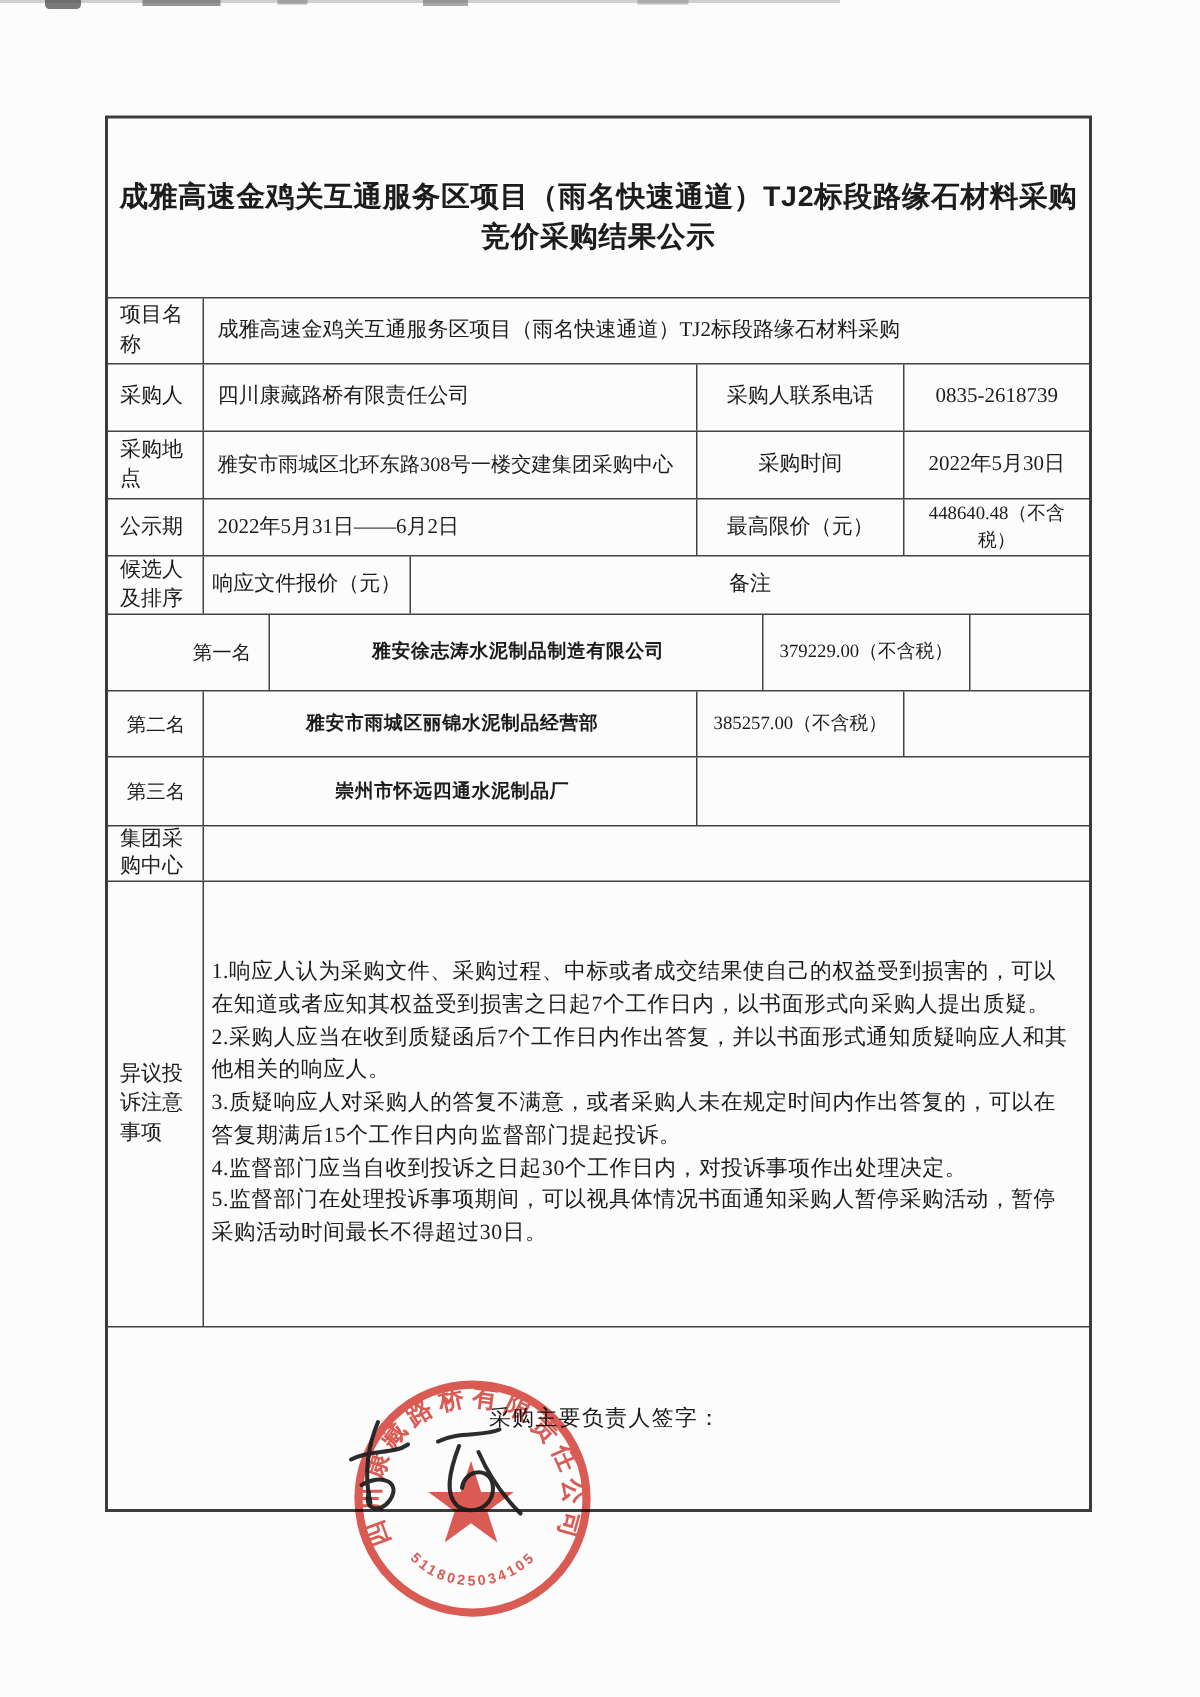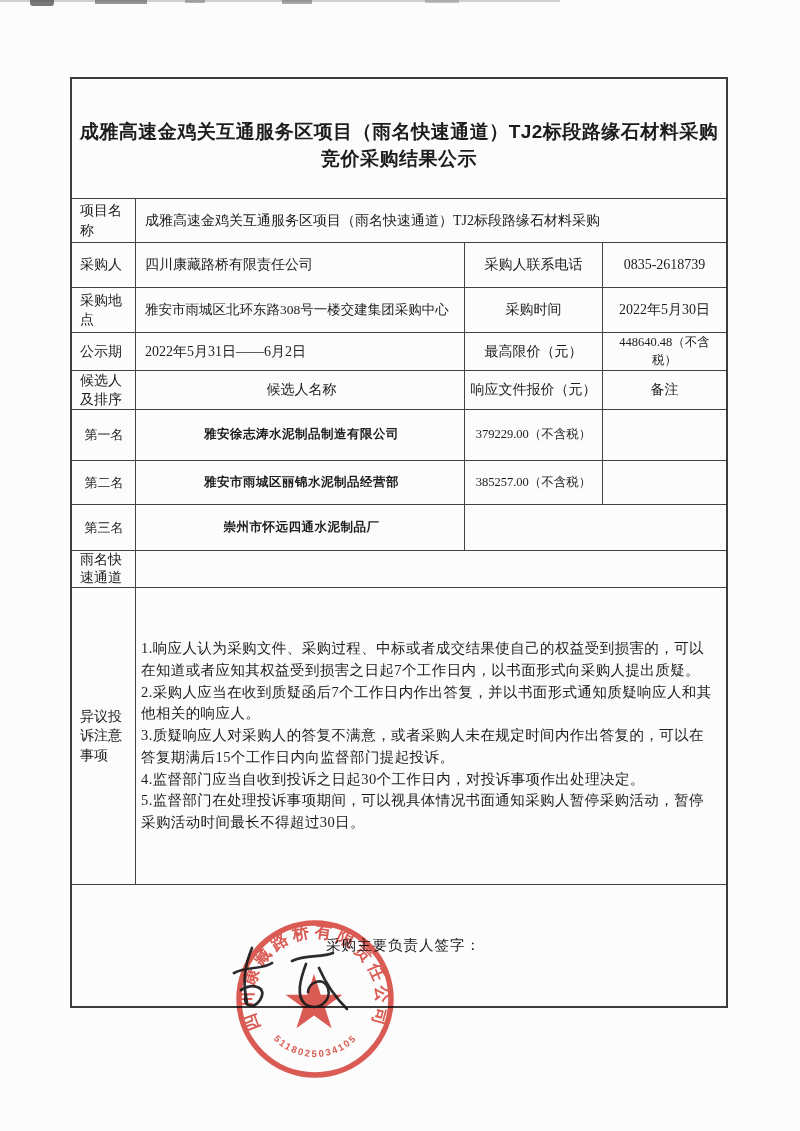--- a/index.html
+++ b/index.html
@@ -94,47 +94,46 @@
 
   <div class="row" style="height:38px;">
     <div class="cell first c1">公示期</div>
     <div class="cell c2">2022年5月31日——6月2日</div>
     <div class="cell c3">最高限价（元）</div>
     <div class="cell c4 price">448640.48（不含税）</div>
   </div>
 
   <div class="row" style="height:39px;">
     <div class="cell first c1">候选人及排序</div>
-    <div class="cell c2 center">候选人名称</div>
     <div class="cell c3">响应文件报价（元）</div>
     <div class="cell c4" style="font-size:14px;">备注</div>
   </div>
 
-  <div class="row" style="height:51px;">
+  <div class="row" style="height:51px;padding-left:44px;">
     <div class="cell first c1 center" style="font-size:13px;">第一名</div>
     <div class="cell c2 center cand-name">雅安徐志涛水泥制品制造有限公司</div>
     <div class="cell c3 price">379229.00（不含税）</div>
     <div class="cell c4"></div>
   </div>
 
   <div class="row" style="height:44px;">
     <div class="cell first c1 center" style="font-size:13px;">第二名</div>
     <div class="cell c2 center cand-name">雅安市雨城区丽锦水泥制品经营部</div>
     <div class="cell c3 price">385257.00（不含税）</div>
     <div class="cell c4"></div>
   </div>
 
   <div class="row" style="height:46px;">
     <div class="cell first c1 center" style="font-size:13px;">第三名</div>
     <div class="cell c2 center cand-name">崇州市怀远四通水泥制品厂</div>
     <div class="cell c4"></div>
   </div>
 
   <div class="row" style="height:37px;">
-    <div class="cell first c1" style="line-height:1.3;">雨名快速通道</div>
+    <div class="cell first c1" style="line-height:1.3;">集团采购中心</div>
     <div class="cell c2" style="flex:1;"></div>
   </div>
 
 
   <div class="row" style="height:297px;">
     <div class="cell first c1">异议投诉注意事项</div>
     <div class="cell" style="flex:1;border-left:1.5px solid #434343;">
       <div class="objection-text">
         <p>1.响应人认为采购文件、采购过程、中标或者成交结果使自己的权益受到损害的，可以在知道或者应知其权益受到损害之日起7个工作日内，以书面形式向采购人提出质疑。</p>
         <p>2.采购人应当在收到质疑函后7个工作日内作出答复，并以书面形式通知质疑响应人和其他相关的响应人。</p>

